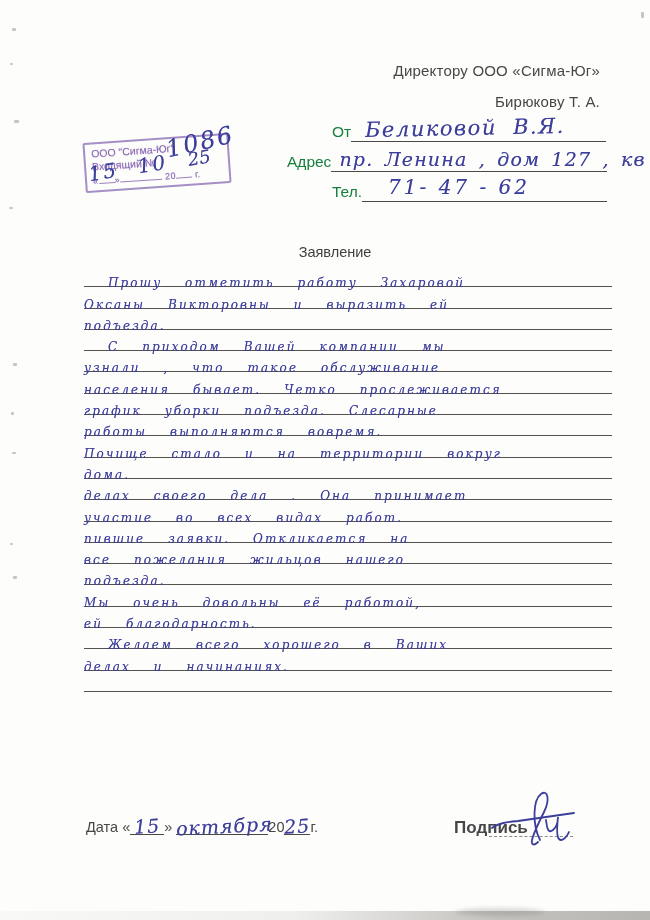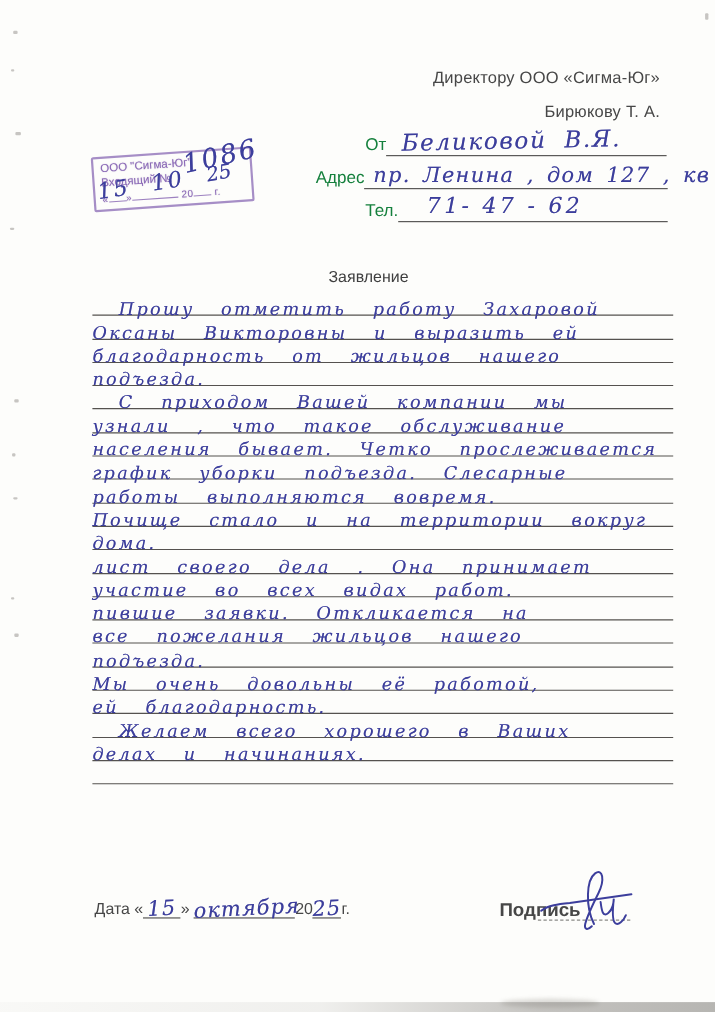--- a/index.html
+++ b/index.html
@@ -29,21 +29,21 @@
   .row-phone .hw{position:absolute;left:26px;bottom:2px;font-size:20px;letter-spacing:3px;}
   
   .title{position:absolute;left:60px;top:244px;width:550px;text-align:center;font-size:14.5px;color:#3f3f3f;}
   
   .body-lines{position:absolute;left:84px;top:266px;width:528px;}
   .body-row{
     position:relative;height:20.3px;border-bottom:1px solid rgba(48,44,40,.82);
     display:flex;align-items:flex-end;
   }
   .body-row .hw{
-    font-size:16px;line-height:1;letter-spacing:2.1px;word-spacing:17px;
+    font-size:12px;line-height:1;letter-spacing:2.1px;word-spacing:17px;
     margin-bottom:-3px;overflow:visible;margin-top:14px;
   }
   .body-row.indent{padding-left:24px;}
   
   .stamp{
     position:absolute;left:84px;top:138px;width:146px;height:50px;
     border:2.5px solid rgba(132,98,178,.72);border-radius:2px;
     transform:rotate(-4deg);padding:3px 6px;box-sizing:border-box;
     color:rgba(132,98,178,.92);font-size:10.5px;line-height:1.25;
     text-shadow:0 0 1px rgba(132,98,178,.5);
@@ -111,23 +111,20 @@
   <div class="title">Заявление</div>
 
   <div class="body-lines">
       <div class="body-row indent">
         <span class="hw">Прошу отметить работу Захаровой</span>
       </div>
       <div class="body-row">
         <span class="hw">Оксаны Викторовны и выразить ей</span>
       </div>
       <div class="body-row">
-        <span class="hw">благодарность от жильцов нашего</span>
-      </div>
-      <div class="body-row">
         <span class="hw">подъезда.</span>
       </div>
       <div class="body-row indent">
         <span class="hw">С приходом Вашей компании мы</span>
       </div>
       <div class="body-row">
         <span class="hw">узнали , что такое обслуживание</span>
       </div>
       <div class="body-row">
         <span class="hw">населения бывает. Четко прослеживается</span>
@@ -138,21 +135,21 @@
       <div class="body-row">
         <span class="hw">работы выполняются вовремя.</span>
       </div>
       <div class="body-row">
         <span class="hw">Почище стало и на территории вокруг</span>
       </div>
       <div class="body-row">
         <span class="hw">дома.</span>
       </div>
       <div class="body-row">
-        <span class="hw">лист своего дела . Она принимает</span>
+        <span class="hw">делах своего дела . Она принимает</span>
       </div>
       <div class="body-row">
         <span class="hw">участие во всех видах работ.</span>
       </div>
       <div class="body-row">
         <span class="hw">пившие заявки. Откликается на</span>
       </div>
       <div class="body-row">
         <span class="hw">все пожелания жильцов нашего</span>
       </div>

